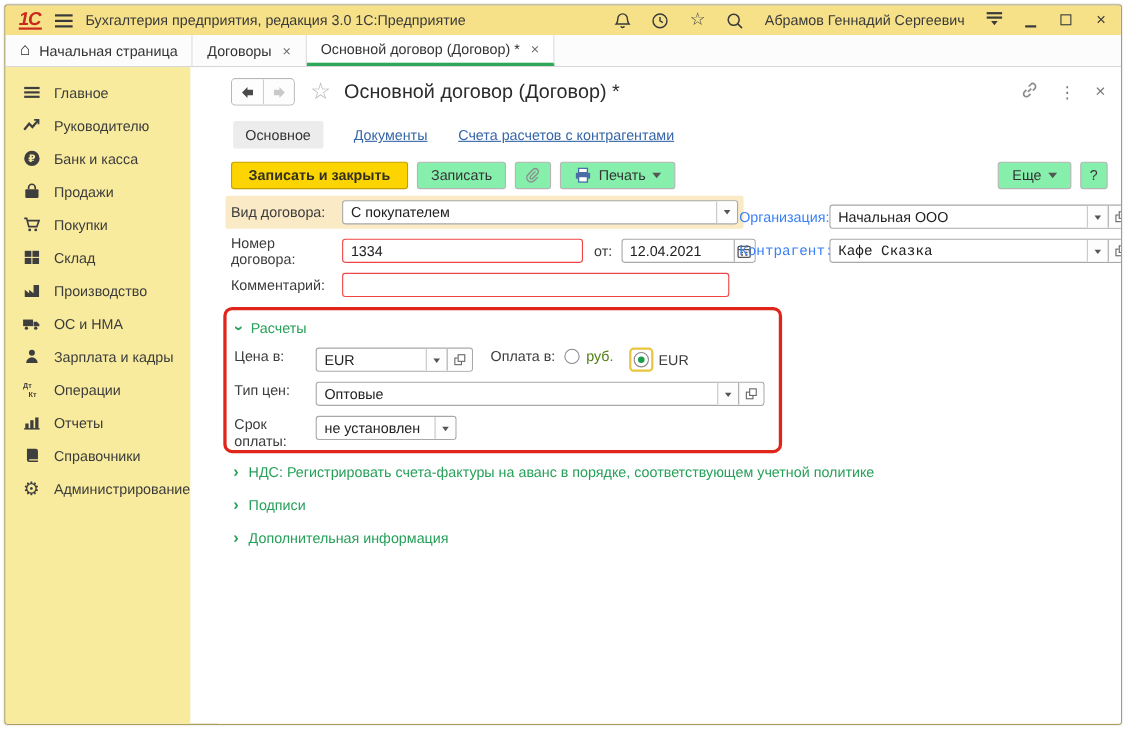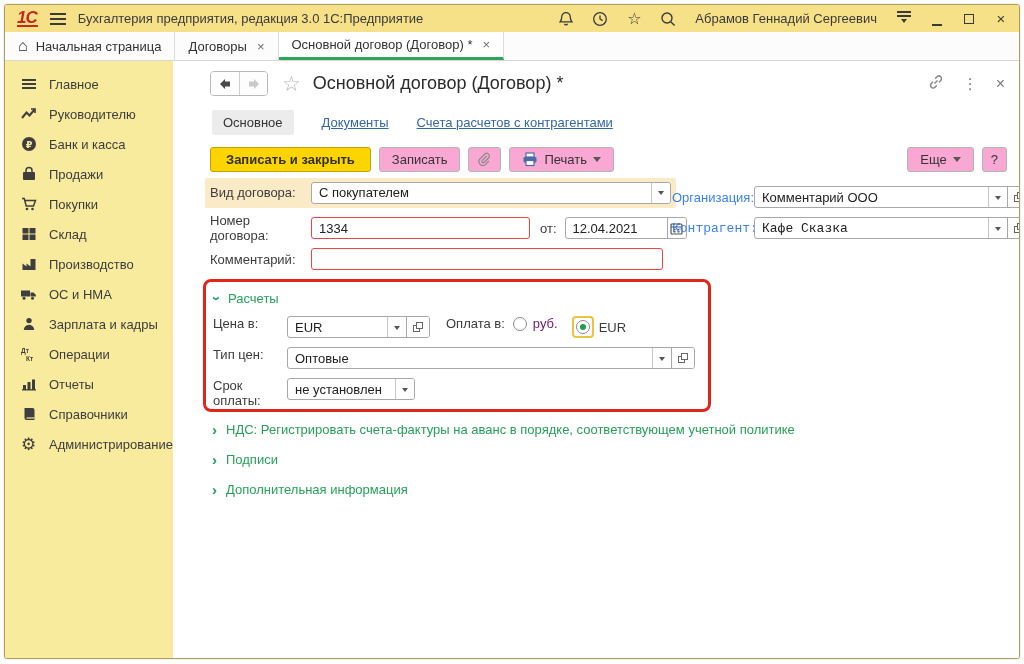--- a/index.html
+++ b/index.html
@@ -50,21 +50,21 @@
   .star-big { font-size:21px; color:#b3b3b3; margin:0 12px 0 14px; line-height:1; }
   .form-title { font-size:18px; color:#2b2b2b; }
 
   
   .navtabs { display:flex; align-items:center; gap:28px; margin:14px 0 0 2px; }
   .ntab-active { background:#ececec; padding:5px 11px; border-radius:2px; color:#333; }
   .ntab-link { color:#3566a8; text-decoration:underline; }
 
   
   .cmdbar { display:flex; align-items:center; gap:8px; margin-top:12px; }
-  .btn { height:25px; display:inline-flex; align-items:center; gap:6px; padding:0 12px; background:#f9a8d4; border:1px solid #b5b5b5; border-radius:3px; color:#333; font-size:13px; }
+  .btn { height:25px; display:inline-flex; align-items:center; gap:6px; padding:0 12px; background:#86efac; border:1px solid #b5b5b5; border-radius:3px; color:#333; font-size:13px; }
   .btn-primary { background:#fcd500; border-color:#c2a000; font-weight:bold; color:#33301f; padding:0 15px; }
   .btn-ico { padding:0 8px; }
   .caret-d { width:0; height:0; border:4px solid transparent; border-top:5px solid #555; margin-top:4px; }
   .cmd-right { margin-left:auto; display:flex; gap:8px; }
 
   
   .formarea { position:relative; margin-top:14px; font-size:13px; }
   .frow { display:flex; align-items:center; margin-bottom:9px; height:22px; }
   .flabel { width:101px; flex-shrink:0; color:#3c3c3c; }
   .fgroup { display:inline-flex; align-items:stretch; height:22px; border:1px solid #a8a8a8; border-radius:3px; background:#fff; overflow:hidden; }
@@ -86,21 +86,21 @@
   .redbox { border:3px solid #e0261b; border-radius:8px; width:508px; padding:7px 10px 9px 7px; margin:2px 0 10px -7px; }
   .sec-head { display:flex; align-items:center; gap:8px; color:#27a05a; margin:2px 0 10px 2px; }
   .chev { color:#27a05a; font-size:15px; font-weight:bold; line-height:1; display:inline-block; }
   .chev.down { transform:rotate(90deg); }
   .rb-row { display:flex; align-items:flex-start; margin-bottom:9px; height:22px; }
   .rb-row:last-child { margin-bottom:0; }
   .rb-label { width:74px; flex-shrink:0; color:#3c3c3c; }
   .radio { width:14px; height:14px; border:1px solid #8a8a8a; border-radius:50%; background:#fff; display:inline-block; position:relative; flex-shrink:0; }
   .radio.sel::after { content:""; position:absolute; left:3px; top:3px; width:6px; height:6px; border-radius:50%; background:#1d9e4b; }
   .focusring { border:2px solid #e9c43f; border-radius:4px; padding:2px; display:inline-flex; margin-right:5px; }
-  .radio-lab { margin:0 14px 1px 6px; color:#701a75; }
+  .radio-lab { margin:0 14px 1px 6px; color:#4d7c0f; }
 
   
   .gsec { display:flex; align-items:center; gap:9px; margin:0 0 15px 2px; color:#27a05a; }
   .gsec span.lbl { color:#27a05a; }
 </style>
 </head>
 <body>
 
 <div class="window">
 
@@ -344,21 +344,21 @@
           </span>
           <span class="btn btn-ico">?</span>
         </span>
       </div>
 
       <div class="formarea">
 
         <div class="rrow" style="left:462px; top:0;">
           <span class="rlabel">Организация:</span>
           <span class="fgroup" style="width:277px;">
-            <span class="fval">Комментарий ООО</span>
+            <span class="fval">Начальная ООО</span>
             <span class="dd">
                 <i></i>
               </span>
             <span class="openbtn">
                 <span class="sq2">
                   <i></i>
                   <i></i>
                 </span>
               </span>
           </span>

